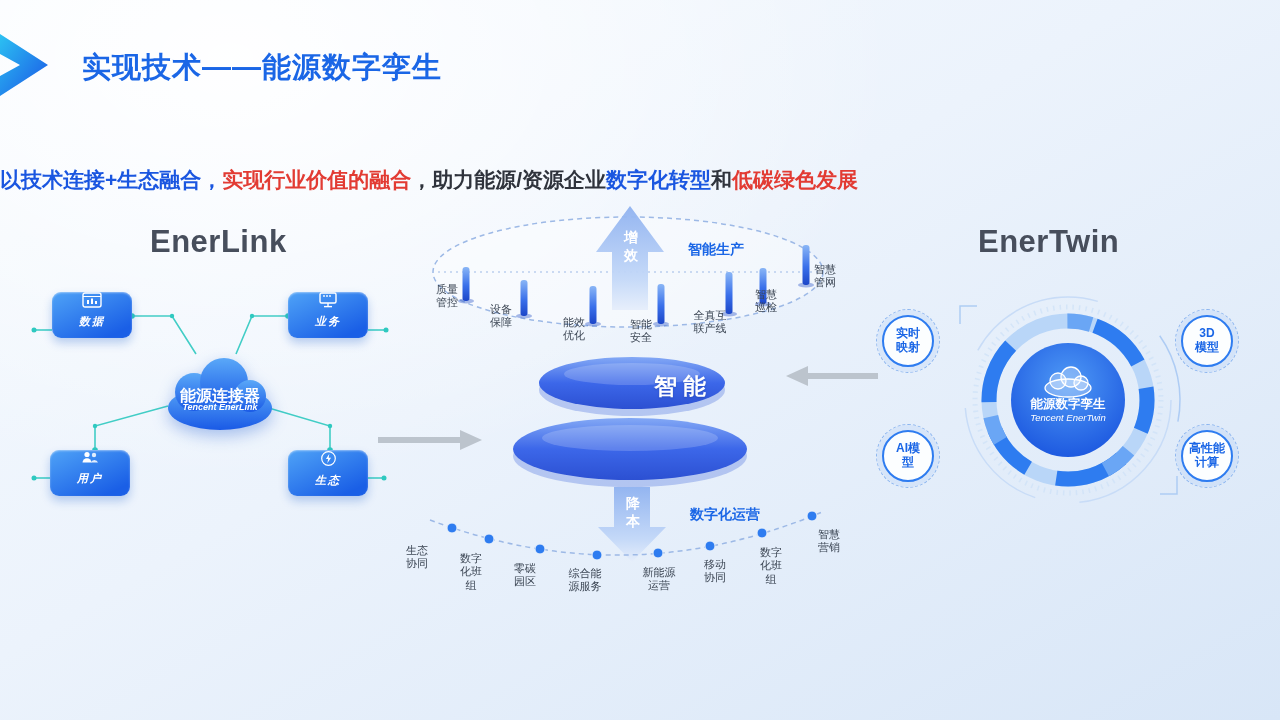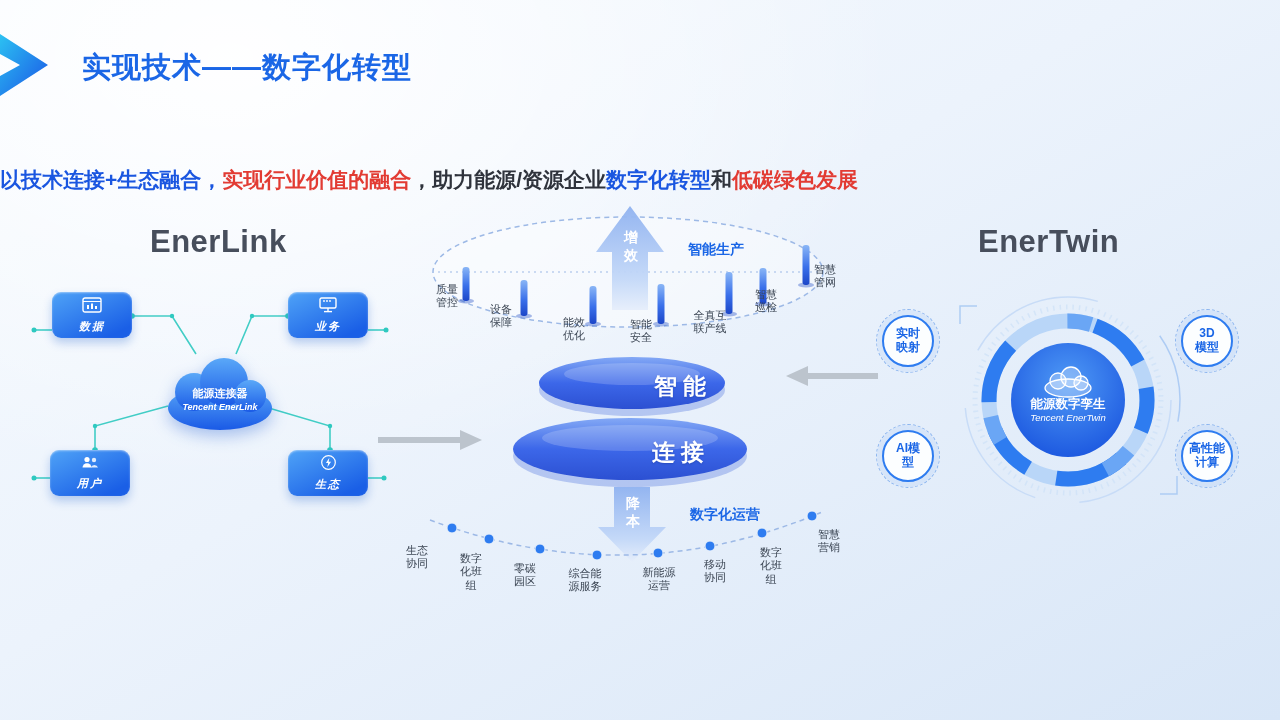--- a/index.html
+++ b/index.html
@@ -14,24 +14,24 @@
   .abs { position:absolute; }
   .page-title { position:absolute; left:82px; top:48px; font-size:29px; font-weight:800; color:#1a66e6; letter-spacing:1px; }
   .subtitle { position:absolute; left:0; right:0; top:166px; text-align:left; font-size:21px; font-weight:700; color:#2f333c; white-space:nowrap; }
   .subtitle .blue { color:#1a56e0; }
   .subtitle .red  { color:#e23b33; }
   .section-title { position:absolute; font-size:31px; font-weight:800; color:#474e5c; letter-spacing:.5px; }
   .lnode {
     position:absolute; width:80px; height:46px; border-radius:9px;
     background:linear-gradient(155deg,#4fa3f7 0%,#1a5fe6 85%);
     box-shadow:0 5px 10px rgba(23,88,200,.28), inset 0 1px 2px rgba(255,255,255,.45);
-    display:flex; flex-direction:column; align-items:center; justify-content:center; gap:2px; color:#fff;
+    display:flex; flex-direction:column; align-items:center; justify-content:flex-start; gap:2px; color:#fff;
   }
   .lnode .nlabel { font-size:11px; font-weight:700; font-style:italic; letter-spacing:2px; }
-  .cloud-text1 { position:absolute; width:120px; text-align:center; color:#fff; font-size:11px; font-weight:700; }
+  .cloud-text1 { position:absolute; width:120px; text-align:center; color:#fff; font-size:16px; font-weight:700; }
   .cloud-text2 { position:absolute; width:120px; text-align:center; color:#fff; font-size:9px; font-weight:700; font-style:italic; }
   .slabel { position:absolute; font-size:11px; line-height:1.22; color:#3c4654; text-align:center; }
   .blabel { position:absolute; font-size:14px; font-weight:700; color:#1a66e6; white-space:nowrap; }
   .vlabel { position:absolute; width:16px; font-size:14px; font-weight:700; color:#fff; line-height:1.3; text-align:right; }
   .etext  { position:absolute; width:160px; text-align:right; color:#fff; font-weight:700; font-size:23px; letter-spacing:6px; text-shadow:0 1px 2px rgba(20,50,140,.4); }
   .badge {
     position:absolute; width:52px; height:52px; border-radius:50%;
     background:#fcfeff; border:2px solid #2e7cf0;
     display:flex; align-items:center; justify-content:center;
     color:#1a66e6; font-weight:700; font-size:12px; line-height:1.15; text-align:center;
@@ -53,21 +53,21 @@
       <defs>
         <linearGradient id="gLogo" x1="0" y1="0" x2="1" y2="1">
           <stop offset="0" stop-color="#2cc2f2"></stop>
             <stop offset="1" stop-color="#1a55e6"></stop>
         </linearGradient>
       </defs>
       <path d="M0,6 L48,37 L0,68 L0,48 L20,37 L0,26 Z" fill="url(#gLogo)"></path>
     </svg>
   </span>
 
-  <h1 class="page-title">实现技术——数字化转型</h1>
+  <h1 class="page-title">实现技术——能源数字孪生</h1>
 
   <div class="subtitle">
     <span class="blue">以技术连接+生态融合，</span><span class="red">实现行业价值的融合</span><span>，助力能源/资源企业</span><span class="blue">数字化转型</span><span>和</span><span class="red">低碳绿色发展</span>
   </div>
 
   <div class="section-title" style="left:150px;top:224px">EnerLink</div>
 
   <svg class="abs" style="left:25px;top:275px" width="370" height="250" viewBox="25 275 370 250">
     <g stroke="#2fc9c0" stroke-width="1.6" fill="none" opacity=".9">
       <polyline points="132,316 172,316 196,354"></polyline>
@@ -230,21 +230,20 @@
       <line x1="378" y1="440" x2="460" y2="440" stroke="#bcc4cd" stroke-width="6"></line>
       <polygon points="460,430 482,440 460,450" fill="#bcc4cd"></polygon>
       <line x1="878" y1="376" x2="808" y2="376" stroke="#bcc4cd" stroke-width="6"></line>
       <polygon points="808,366 786,376 808,386" fill="#bcc4cd"></polygon>
     </g>
   </svg>
 
   <div class="vlabel" style="left:622px;top:228px">增效</div>
   <div class="vlabel" style="left:624px;top:494px">降本</div>
   <div class="etext" style="left:552px;top:371px">智能</div>
-  <div class="etext" style="left:550px;top:437px">连接</div>
   <div class="blabel" style="left:688px;top:241px">智能生产</div>
   <div class="blabel" style="left:690px;top:506px">数字化运营</div>
 
   <div class="slabel" style="left:434px;top:283px;width:26px">质量管控</div>
   <div class="slabel" style="left:488px;top:303px;width:26px">设备保障</div>
   <div class="slabel" style="left:561px;top:316px;width:26px">能效优化</div>
   <div class="slabel" style="left:628px;top:318px;width:26px">智能安全</div>
   <div class="slabel" style="left:690px;top:309px;width:40px">全真互联产线</div>
   <div class="slabel" style="left:753px;top:288px;width:26px">智慧巡检</div>
   <div class="slabel" style="left:812px;top:263px;width:26px">智慧管网</div>

